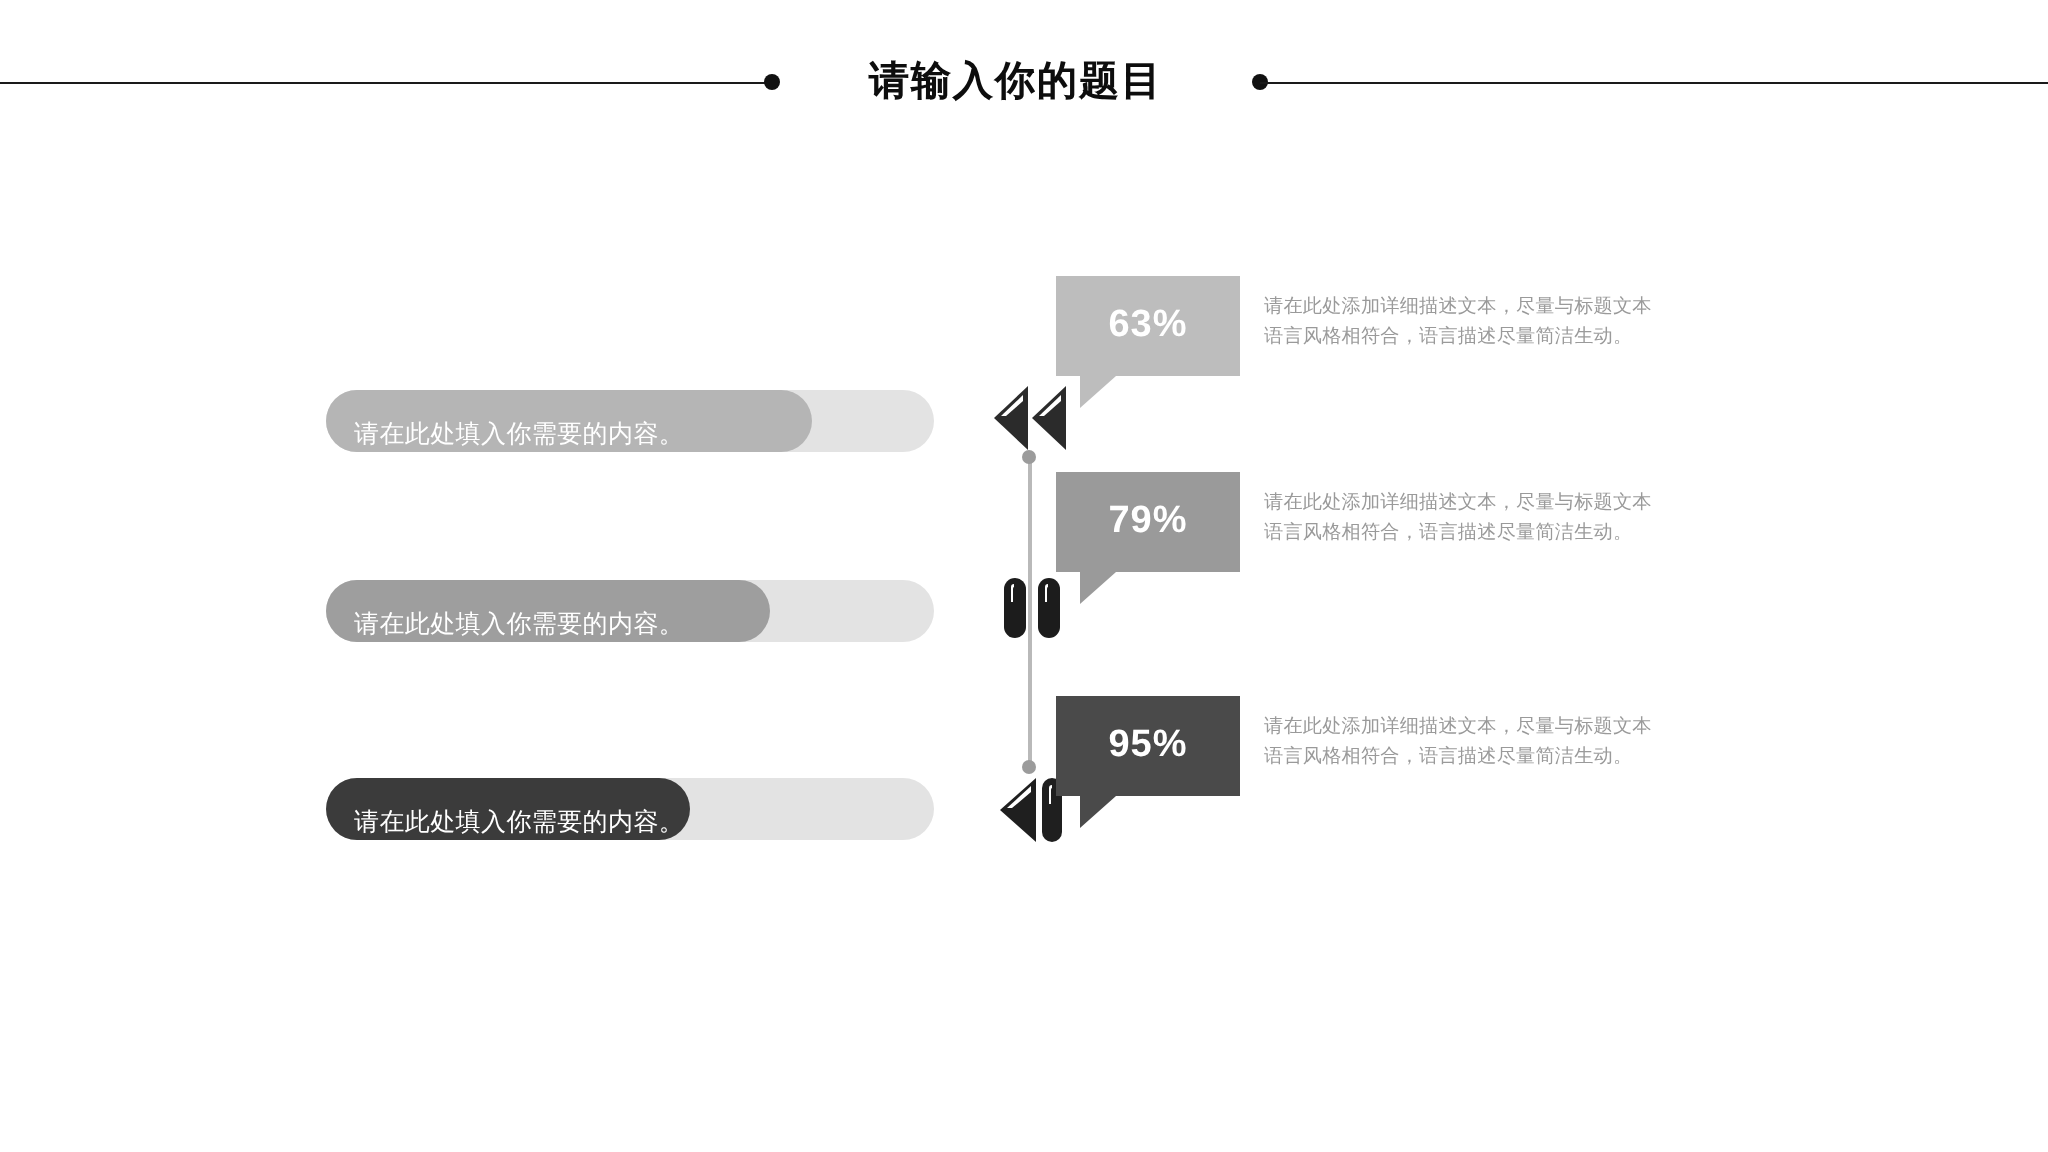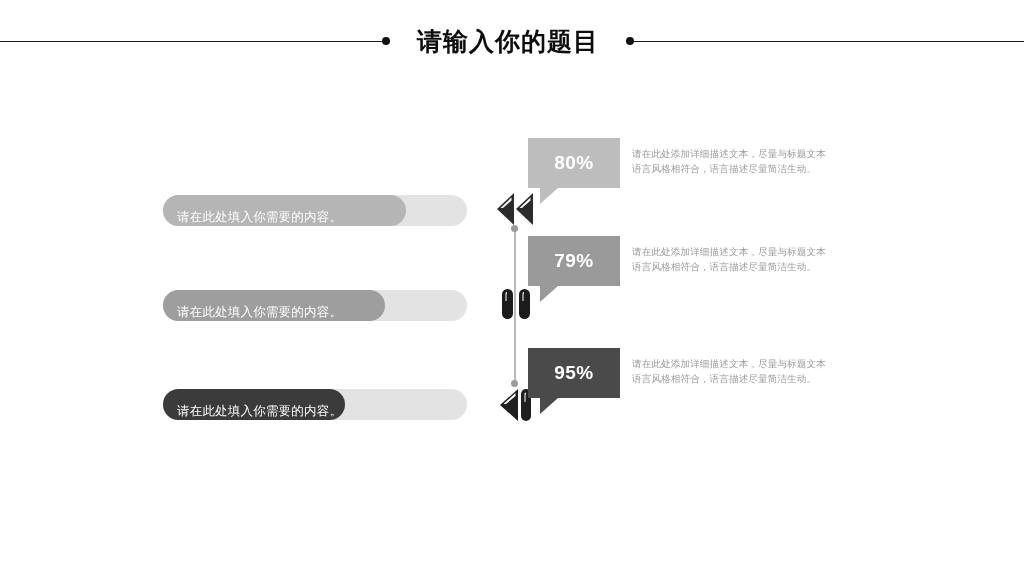--- a/index.html
+++ b/index.html
@@ -42,21 +42,21 @@
   }
   .header-dot.left  { left: 382px; }
   .header-dot.right { left: 626px; }
 
   .page-title {
     position: absolute;
     left: 398px;
     top: 27px;
     width: 220px;
     text-align: center;
-    font-size: 25px;
+    font-size: 20px;
     font-weight: bold;
     color: #0d0d0d;
     letter-spacing: 1px;
     line-height: 28px;
     white-space: nowrap;
   }
 
   
   .bars {
     position: absolute;
@@ -252,21 +252,21 @@
       <path d="M36.5 21 L36.5 13 Q36.5 11.5 38 11.5 L38 13 Q37.5 13 37.5 14 L37.5 21 Z" fill="#ffffff"></path>
     </svg>
   </div>
 
 </div>
 
 <div class="callouts">
 
   <div class="callout" style="top:0px;">
     <div class="bubble" id="bub-1" style="background: rgb(189, 189, 189);">
-      <span class="bubble-pct">80%</span>
+      <span class="bubble-pct">63%</span>
     </div>
     <div class="bubble-tail" id="tail-1" style="border-top-color: rgb(189, 189, 189);"></div>
     <div class="callout-desc">请在此处添加详细描述文本，尽量与标题文本语言风格相符合，语言描述尽量简洁生动。</div>
   </div>
 
   <div class="callout" style="top:98px;">
     <div class="bubble" id="bub-2" style="background: rgb(154, 154, 154);">
       <span class="bubble-pct">79%</span>
     </div>
     <div class="bubble-tail" id="tail-2" style="border-top-color: rgb(154, 154, 154);"></div>

